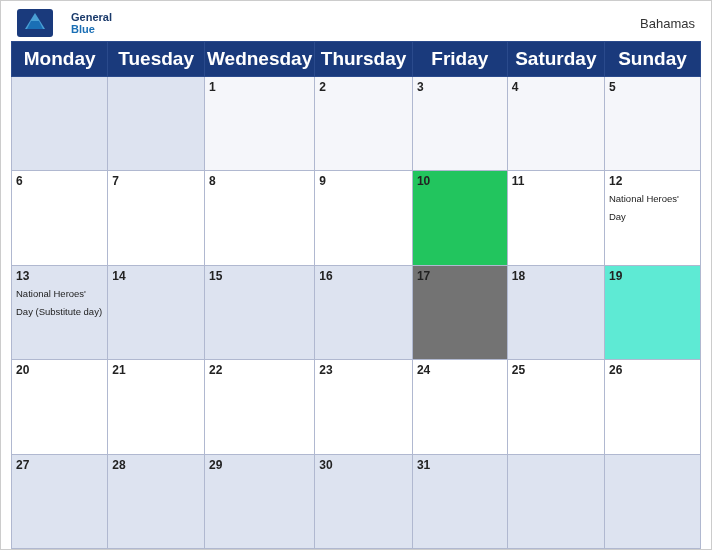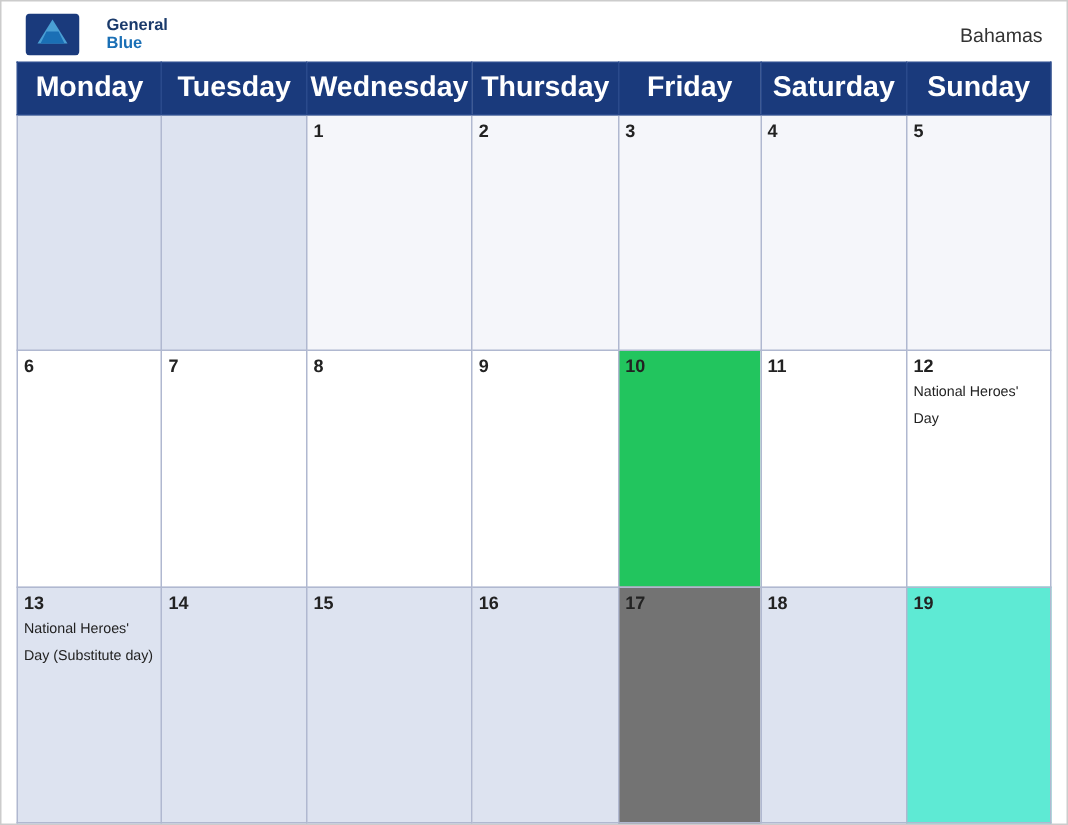--- a/index.html
+++ b/index.html
@@ -178,15 +178,57 @@
           <td style="background: #737373;">
             <span class="date-num">17</span>
           </td>
           <td style="background: rgb(221, 227, 240);">
             <span class="date-num">18</span>
           </td>
           <td style="background: #5eead4;">
             <span class="date-num">19</span>
           </td>
         </tr>
+        <tr class="week-row">
+          <td style="background: rgb(255, 255, 255);">
+            <span class="date-num">20</span>
+          </td>
+          <td style="background: rgb(255, 255, 255);">
+            <span class="date-num">21</span>
+          </td>
+          <td style="background: rgb(255, 255, 255);">
+            <span class="date-num">22</span>
+          </td>
+          <td style="background: rgb(255, 255, 255);">
+            <span class="date-num">23</span>
+          </td>
+          <td style="background: rgb(255, 255, 255);">
+            <span class="date-num">24</span>
+          </td>
+          <td style="background: rgb(255, 255, 255);">
+            <span class="date-num">25</span>
+          </td>
+          <td style="background: rgb(255, 255, 255);">
+            <span class="date-num">26</span>
+          </td>
+        </tr>
+        <tr class="week-row">
+          <td style="background: rgb(221, 227, 240);">
+            <span class="date-num">27</span>
+          </td>
+          <td style="background: rgb(221, 227, 240);">
+            <span class="date-num">28</span>
+          </td>
+          <td style="background: rgb(221, 227, 240);">
+            <span class="date-num">29</span>
+          </td>
+          <td style="background: rgb(221, 227, 240);">
+            <span class="date-num">30</span>
+          </td>
+          <td style="background: rgb(221, 227, 240);">
+            <span class="date-num">31</span>
+          </td>
+          <td style="background: rgb(221, 227, 240);"></td>
+          <td style="background: rgb(221, 227, 240);"></td>
+        </tr>
       </tbody>
   </table>
 </div>
 
 </body></html>

